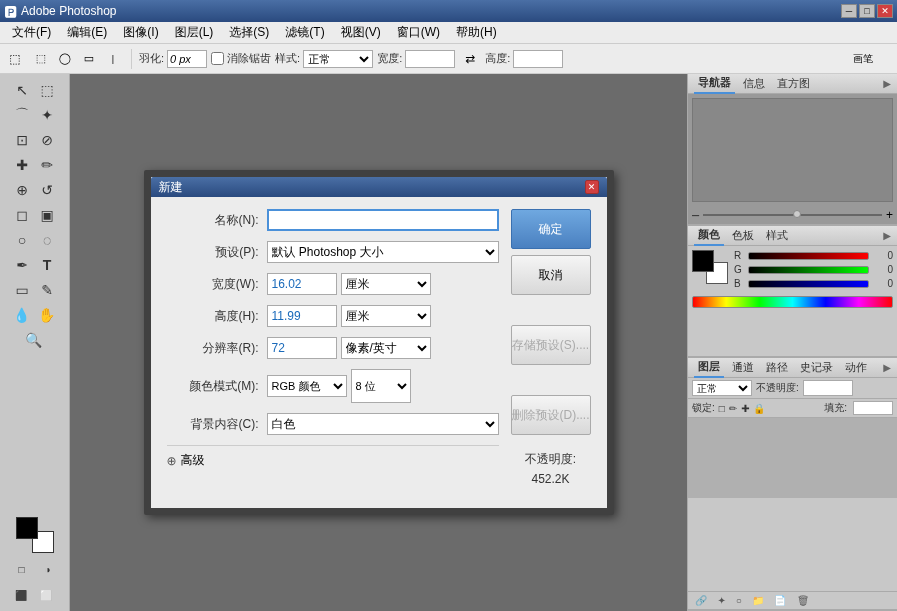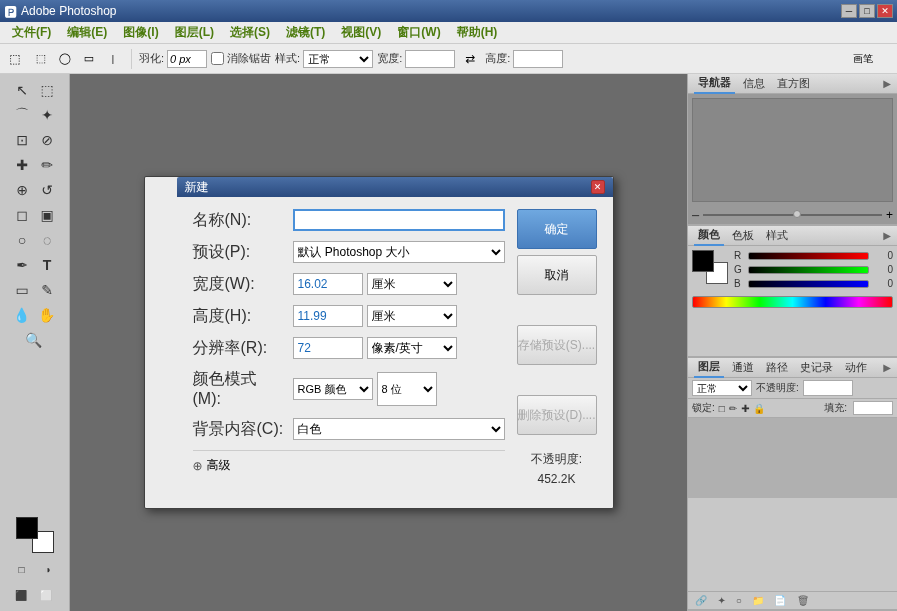--- a/index.html
+++ b/index.html
@@ -35,22 +35,21 @@
       height: 22px;
       display: flex;
       align-items: center;
       padding: 0 4px;
       border-bottom: 1px solid #ccc;
       font-size: 12px;
     }
     .menu-item {
       padding: 2px 8px;
       cursor: pointer;
-      color: #4d7c0f;
-      font-weight: bold;
+      color: #000000;
     }
 
     
     .toolbar {
       background: #ececec;
       height: 30px;
       display: flex;
       align-items: center;
       padding: 0 4px;
       border-bottom: 1px solid #ccc;
@@ -329,26 +328,25 @@
     .dialog-overlay {
       position: absolute;
       top: 0; left: 0;
       width: 100%; height: 100%;
       display: flex;
       align-items: center;
       justify-content: center;
     }
     .dialog {
       background: #ececec;
-      border: 1px solid #404040;
+      border: 7px solid #404040;
       border-radius: 2px;
       box-shadow: 3px 3px 10px rgba(0,0,0,0.5);
       width: 470px;
       padding-bottom: 10px;
-      padding-left: 32px;
     }
     .dialog-title-bar {
       background: linear-gradient(to bottom, #4a6fa5, #2a4a7f);
       height: 20px;
       display: flex;
       align-items: center;
       padding: 0 8px;
       color: white;
       font-size: 12px;
       border-radius: 2px 2px 0 0;
@@ -367,23 +365,23 @@
     .dialog-body {
       padding: 12px 16px;
     }
     .dialog-row {
       display: flex;
       align-items: center;
       margin-bottom: 10px;
     }
     .dialog-label {
       width: 100px;
-      text-align: left;
+      text-align: right;
       padding-right: 8px;
-      font-size: 16px;
+      font-size: 12px;
       color: #333;
     }
     .dialog-input {
       border: 1px solid #aaa;
       height: 22px;
       font-size: 12px;
       padding: 0 4px;
       background: white;
       flex: 1;
     }

